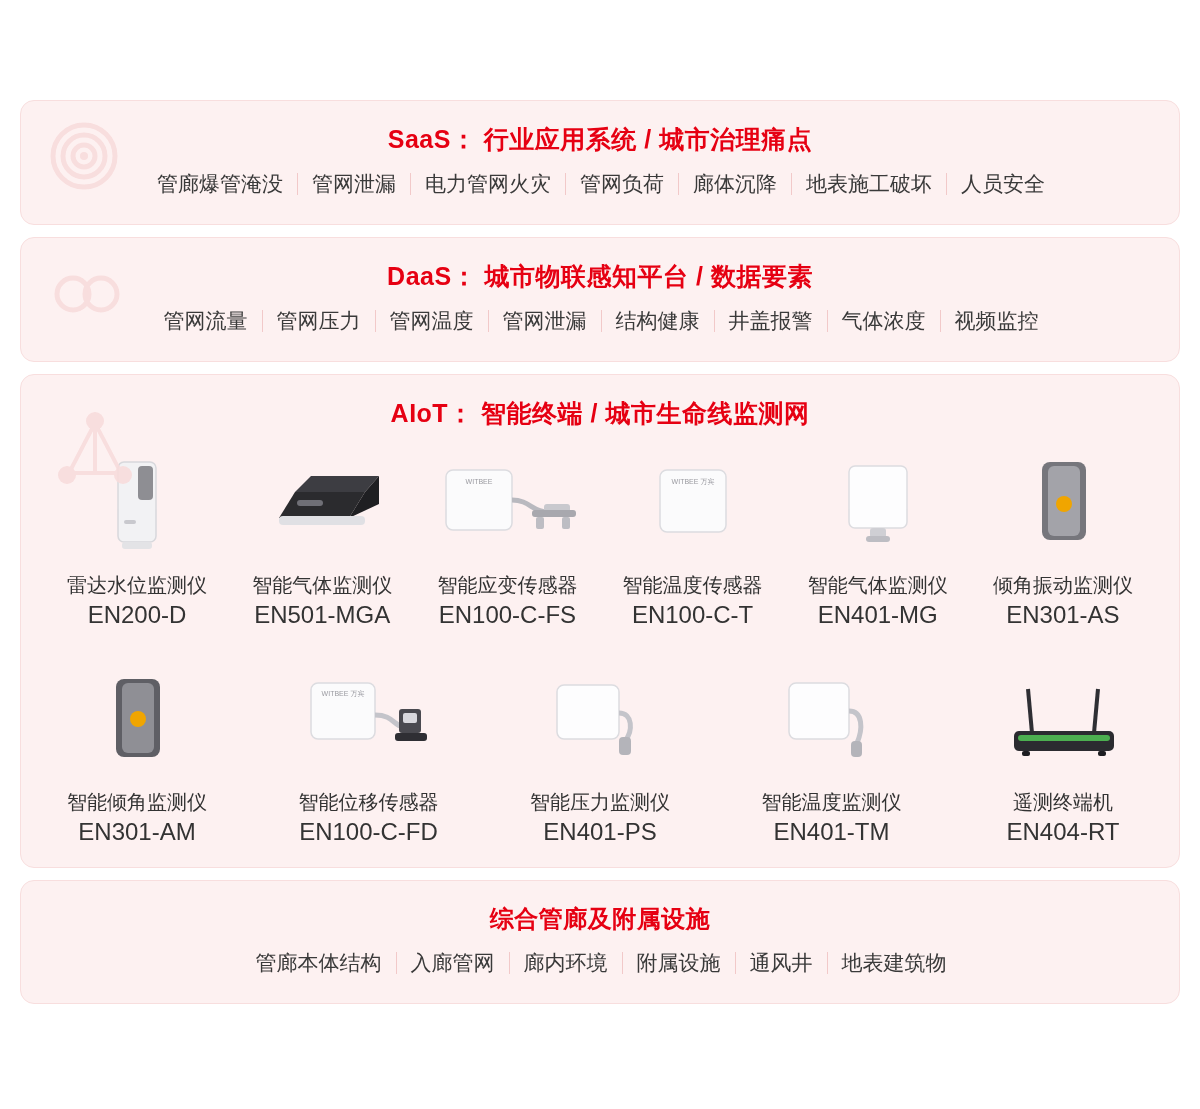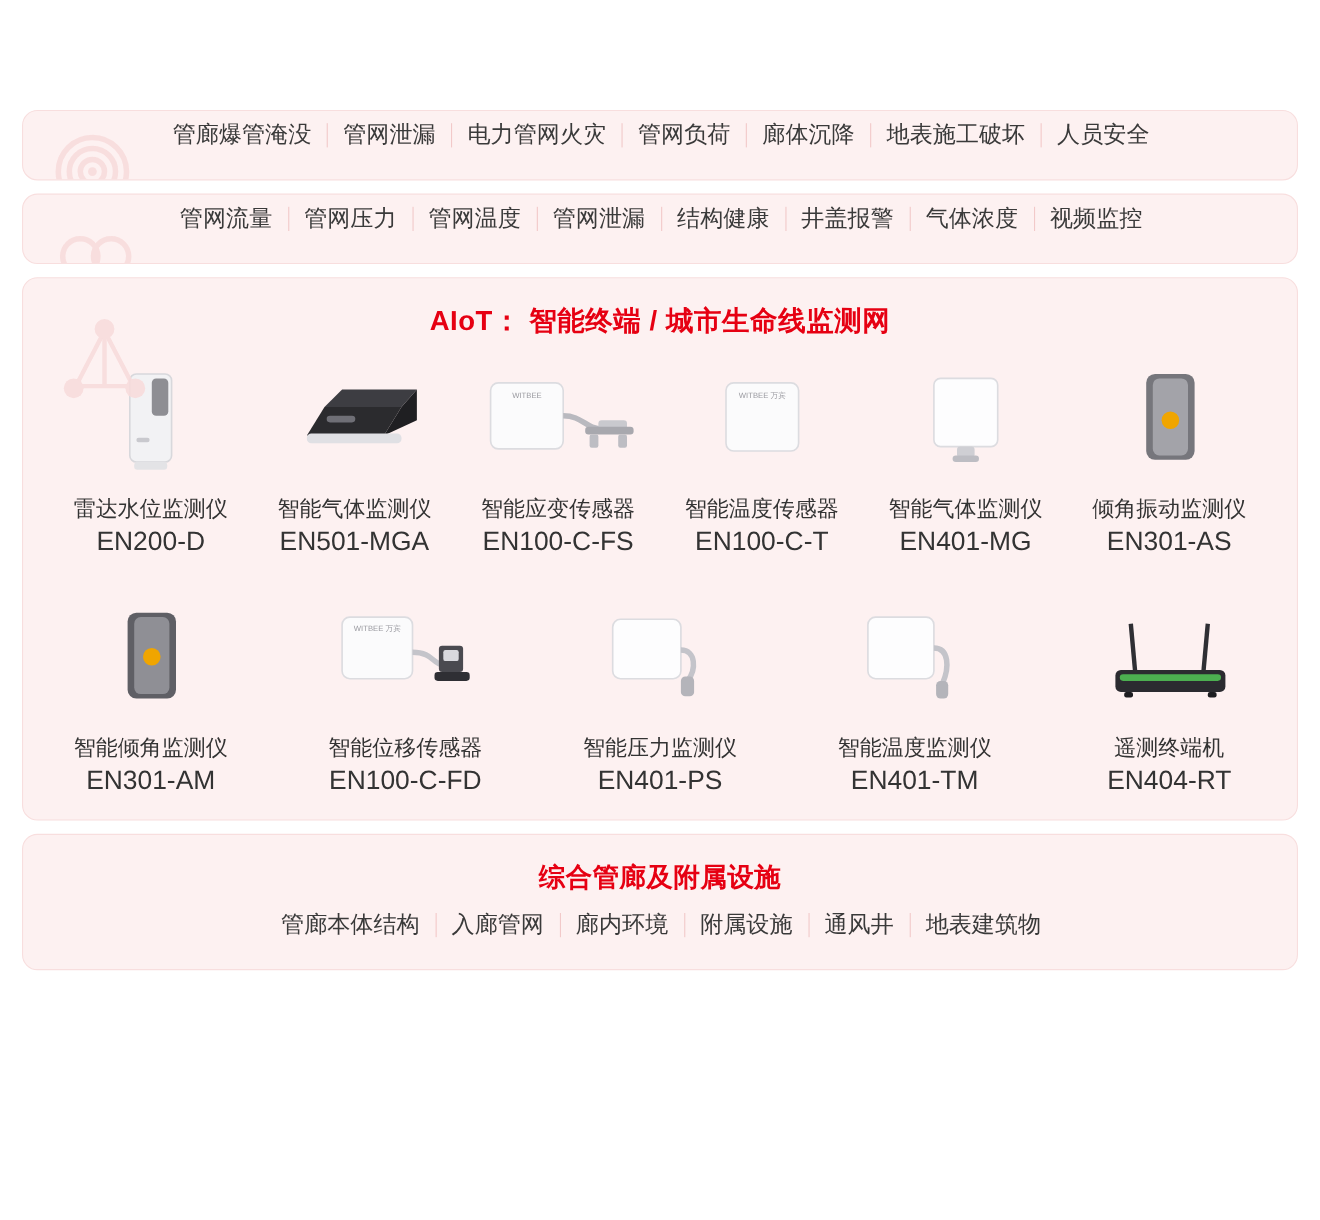--- a/index.html
+++ b/index.html
@@ -114,20 +114,21 @@
     <div class="wm wm-saas">
       <svg width="74" height="74" viewBox="0 0 74 74">
         <g fill="none" stroke="#f8dcdc" stroke-width="5">
           <circle cx="37" cy="37" r="31"></circle>
           <circle cx="37" cy="37" r="21"></circle>
           <circle cx="37" cy="37" r="11"></circle>
         </g>
         <circle cx="37" cy="37" r="4" fill="#f8dcdc"></circle>
       </svg>
     </div>
+    <div class="band-title">SaaS： 行业应用系统 / 城市治理痛点</div>
     <div class="chips">
       <span class="chip">管廊爆管淹没</span>
       <span class="sep"></span>
       <span class="chip">管网泄漏</span>
       <span class="sep"></span>
       <span class="chip">电力管网火灾</span>
       <span class="sep"></span>
       <span class="chip">管网负荷</span>
       <span class="sep"></span>
       <span class="chip">廊体沉降</span>
@@ -140,20 +141,21 @@
 
   <div class="band">
     <div class="wm wm-daas">
       <svg width="80" height="74" viewBox="0 0 80 74">
         <g fill="none" stroke="#f8dcdc" stroke-width="5">
           <circle cx="26" cy="40" r="16"></circle>
           <circle cx="54" cy="40" r="16"></circle>
         </g>
       </svg>
     </div>
+    <div class="band-title">DaaS： 城市物联感知平台 / 数据要素</div>
     <div class="chips">
       <span class="chip">管网流量</span>
       <span class="sep"></span>
       <span class="chip">管网压力</span>
       <span class="sep"></span>
       <span class="chip">管网温度</span>
       <span class="sep"></span>
       <span class="chip">管网泄漏</span>
       <span class="sep"></span>
       <span class="chip">结构健康</span>

